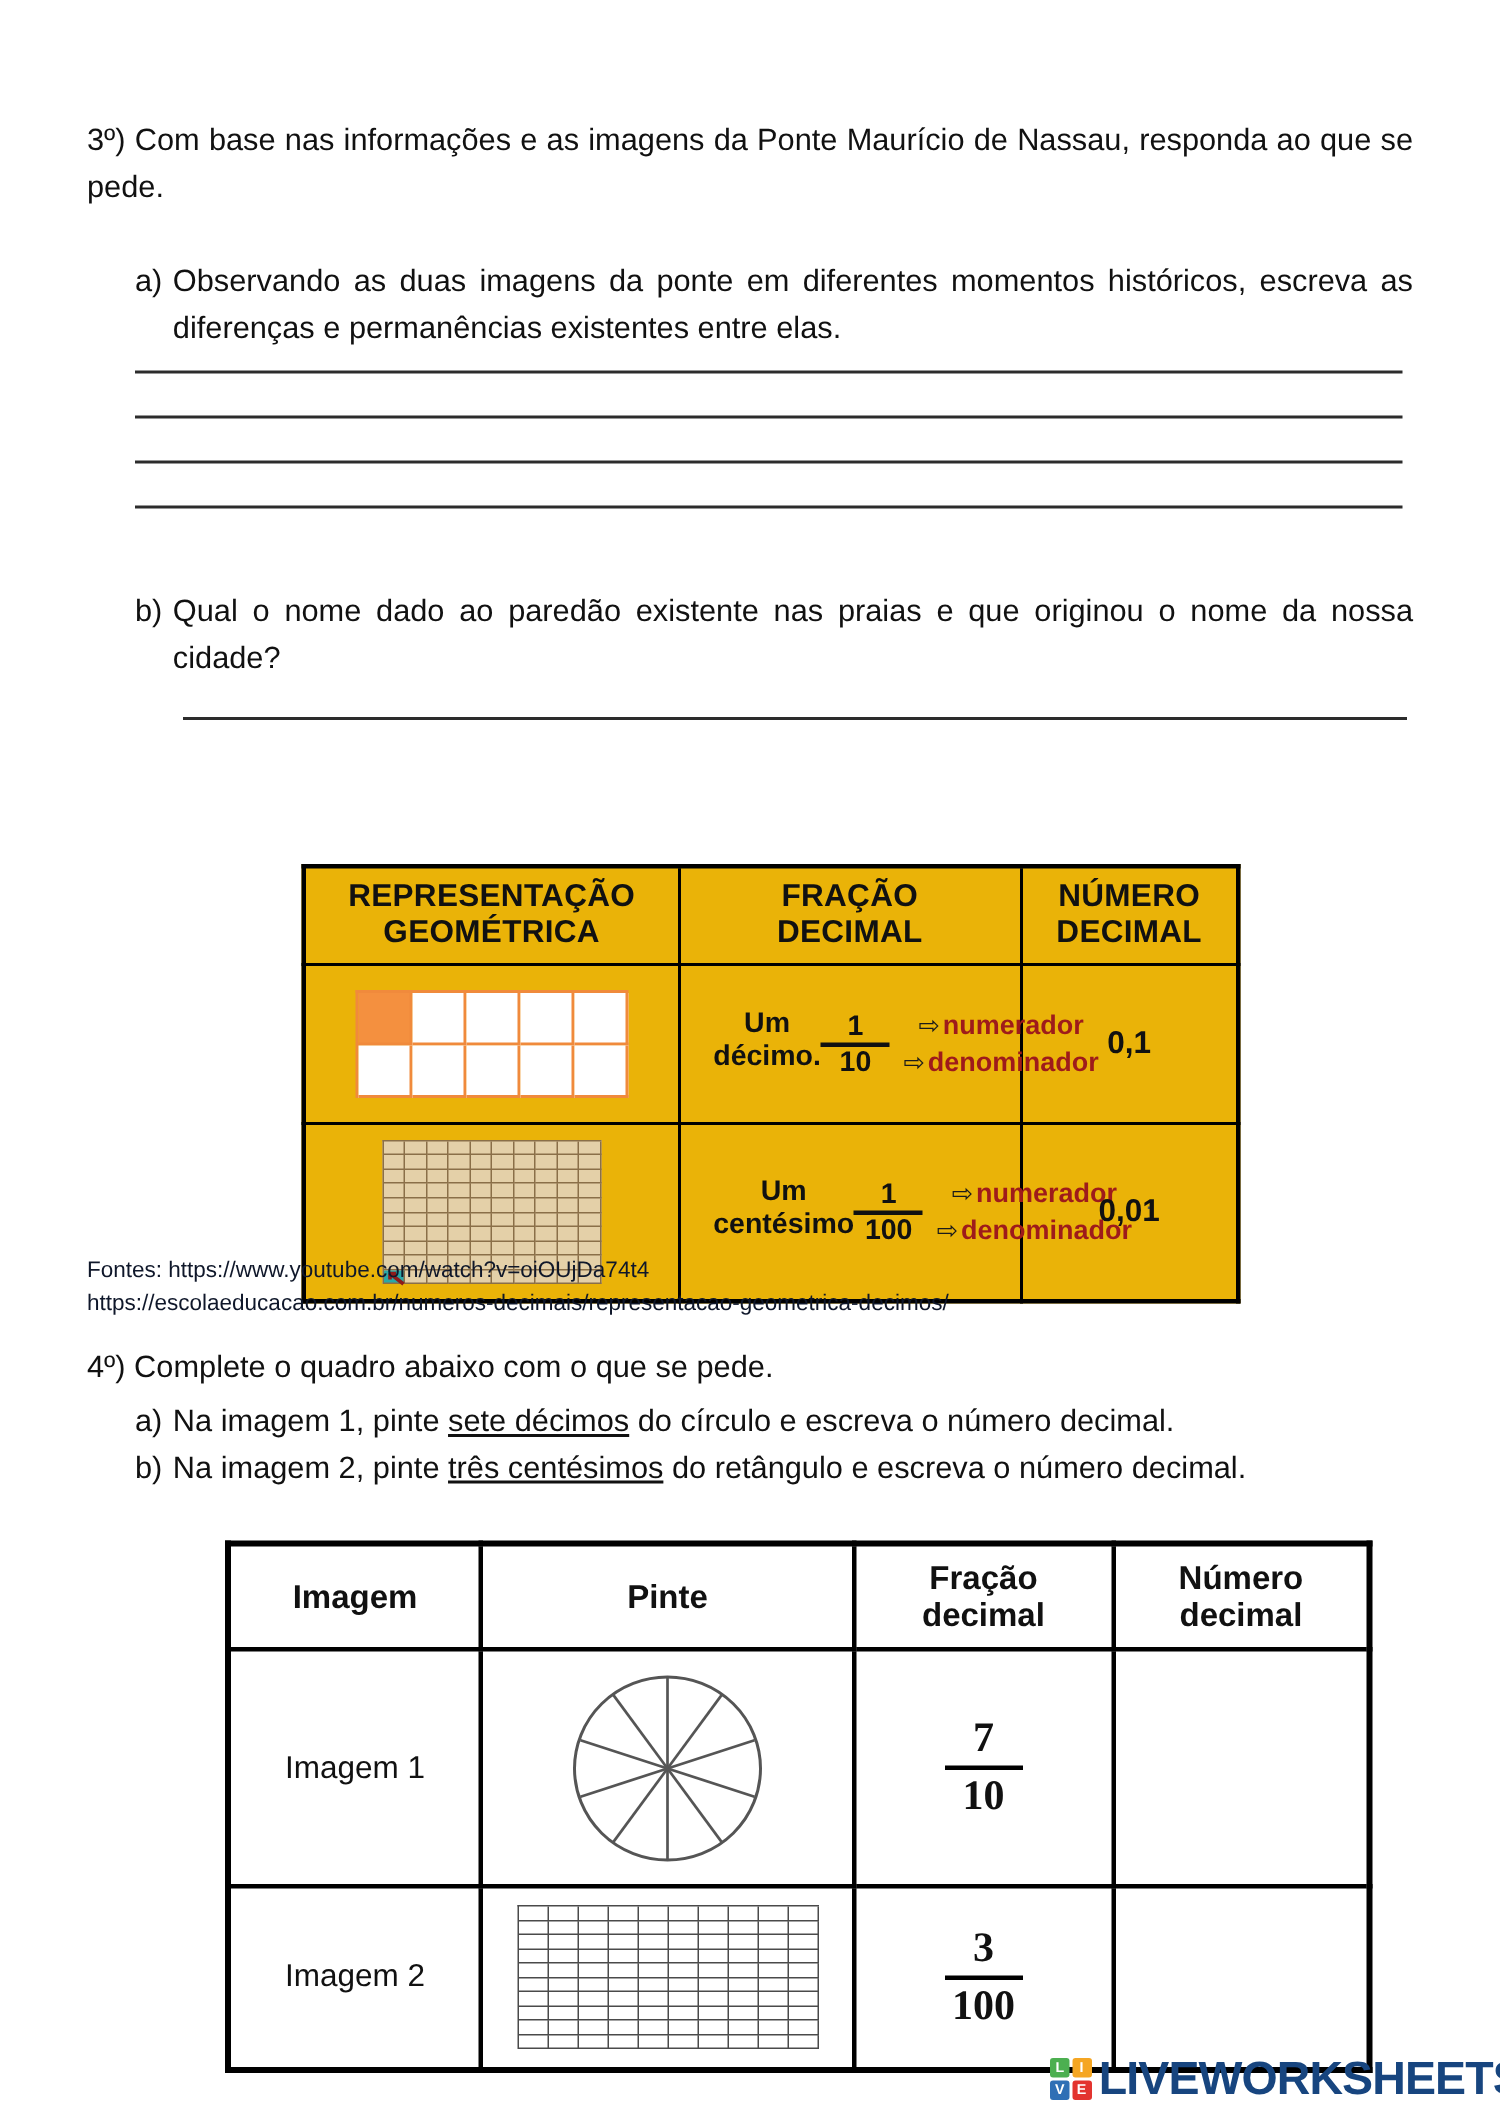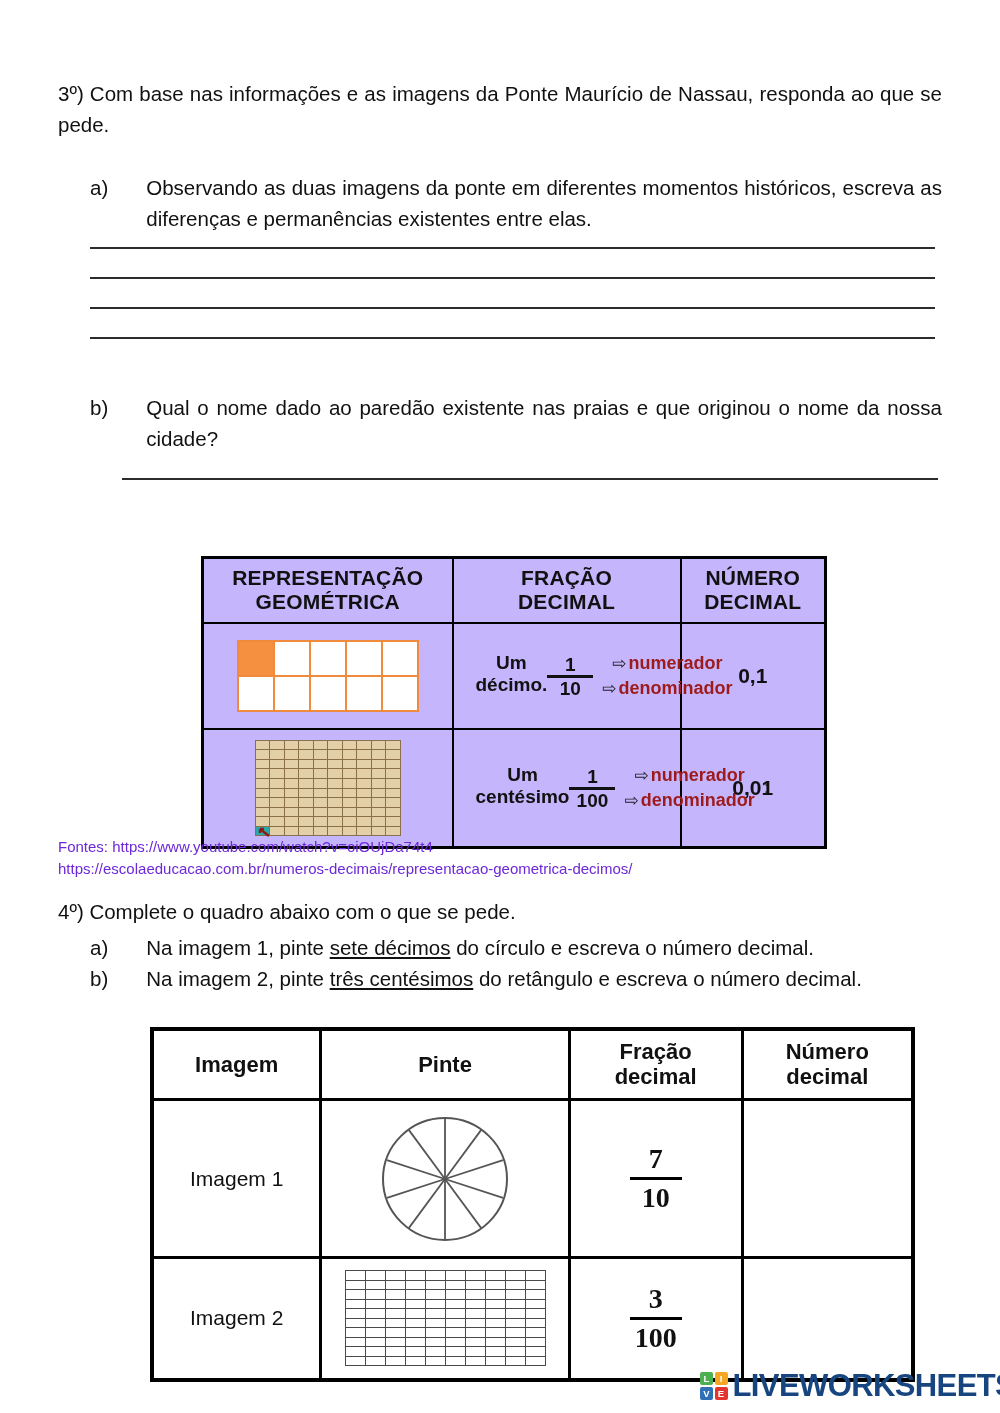--- a/index.html
+++ b/index.html
@@ -42,21 +42,21 @@
     font-size: 20.5px;
     line-height: 31px;
     text-align: justify;
     display: flex;
     gap: 7px;
   }
   .sub-marker {
     flex: 0 0 auto;
     white-space: nowrap;
   }
-  .sub-text { flex: 1 1 auto; margin-left: 31px; }
+  .sub-text { flex: 1 1 auto; }
 
   .a-item { left: 90px; top: 172px; width: 852px; }
   .b-item { left: 90px; top: 392px; width: 852px; }
 
   
   .rules {
     position: absolute;
     left: 90px;
     top: 247px;
     width: 845px;
@@ -82,24 +82,24 @@
     top: 512px;
     font-size: 19.5px;
     font-weight: bold;
     letter-spacing: 0.1px;
   }
 
   
   .table1 {
     position: absolute;
     left: 201px;
-    top: 556px;
+    top: 576px;
     width: 625px;
     border-collapse: collapse;
-    background: #c4b5fd;
+    background: #eab308;
     border: 3px solid #000;
     table-layout: fixed;
   }
   .table1 td, .table1 th {
     border: 2.5px solid #000;
     padding: 0;
     vertical-align: middle;
     text-align: center;
   }
   .t1-head {
@@ -229,21 +229,21 @@
     align-self: center;
   }
 
   
   .sources {
     position: absolute;
     left: 58px;
     top: 836px;
     font-size: 15px;
     line-height: 22px;
-    color: #6d28d9;
+    color: #0f172a;
   }
 
   
   .q4-intro {
     left: 58px;
     top: 896px;
     width: 884px;
   }
   .q4a { left: 90px; top: 932px; width: 852px; }
   .q4b { left: 90px; top: 963px; width: 852px; }

